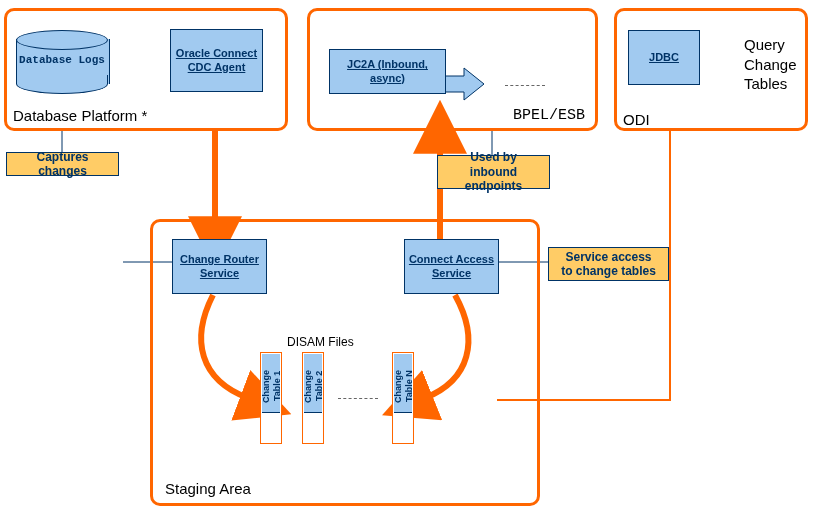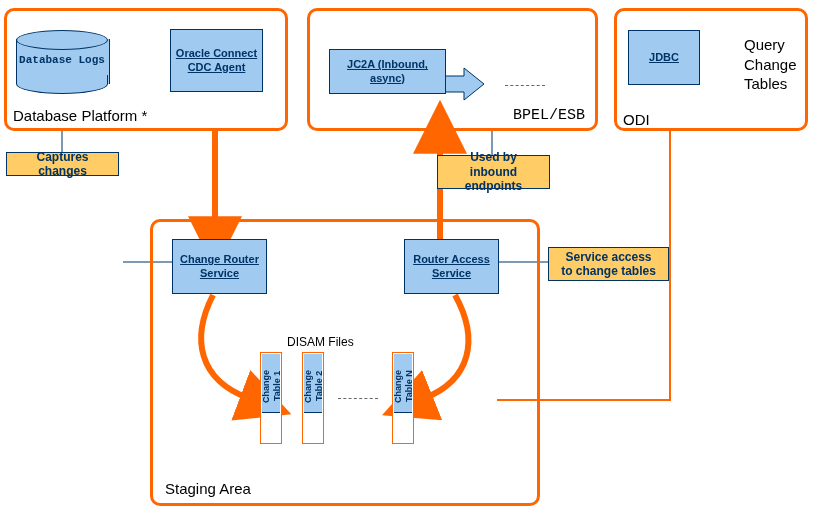--- a/index.html
+++ b/index.html
@@ -185,21 +185,21 @@
   </div>
 
   <div class="region" style="left:150px; top:219px; width:390px; height:287px;">
     <span class="region-title" style="left:12px; bottom:6px;">Staging Area</span>
   </div>
 
   <div class="node" style="left:172px; top:239px; width:95px; height:55px;">
     <span>Change Router Service</span>
   </div>
   <div class="node" style="left:404px; top:239px; width:95px; height:55px;">
-    <span>Router Access Service</span>
+    <span>Connect Access Service</span>
   </div>
 
   <div class="tiny-label" style="left:287px; top:335px;">DISAM Files</div>
 
   <div class="ctab" style="left:260px; top:352px;">
     <div class="ctab-fill"></div>
     <div class="ctab-text">Change Table 1</div>
   </div>
   <div class="ctab" style="left:302px; top:352px;">
     <div class="ctab-fill"></div>

